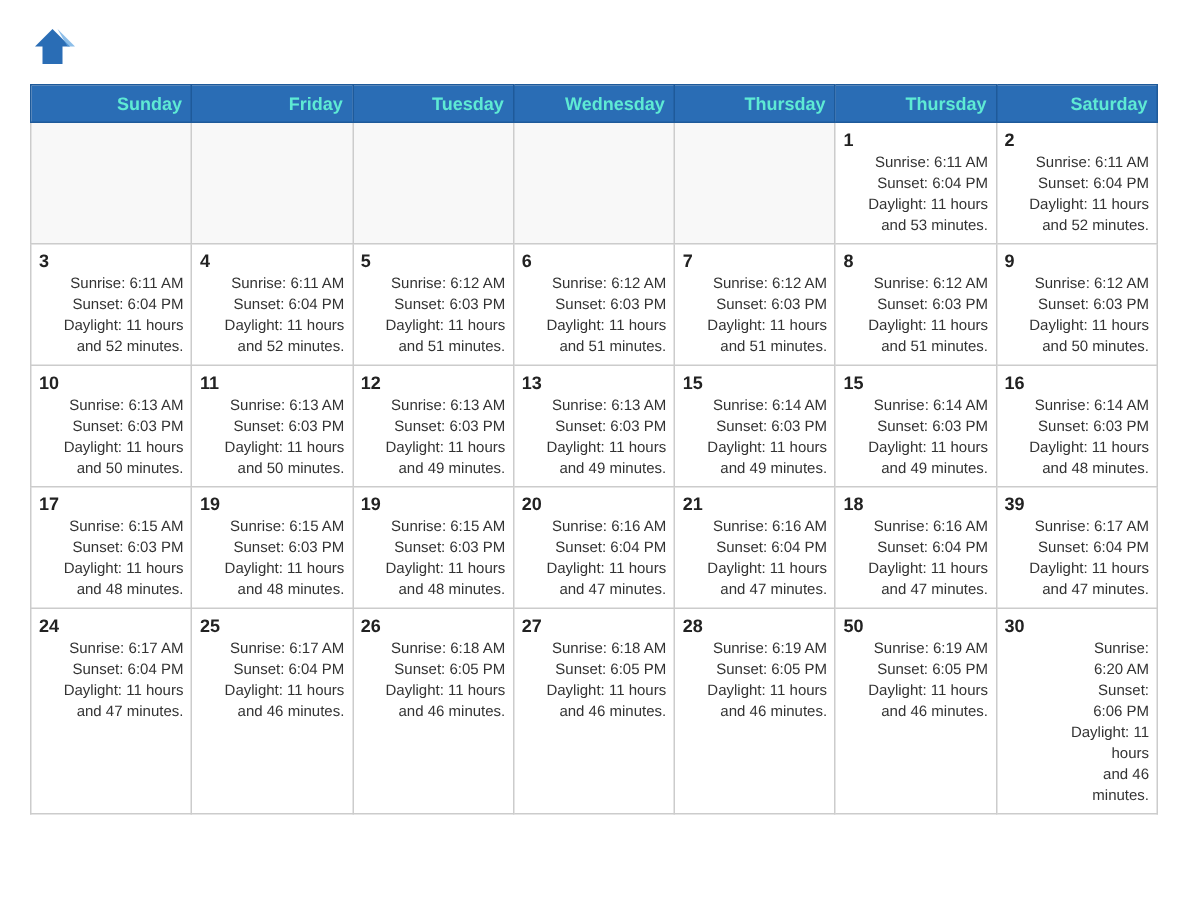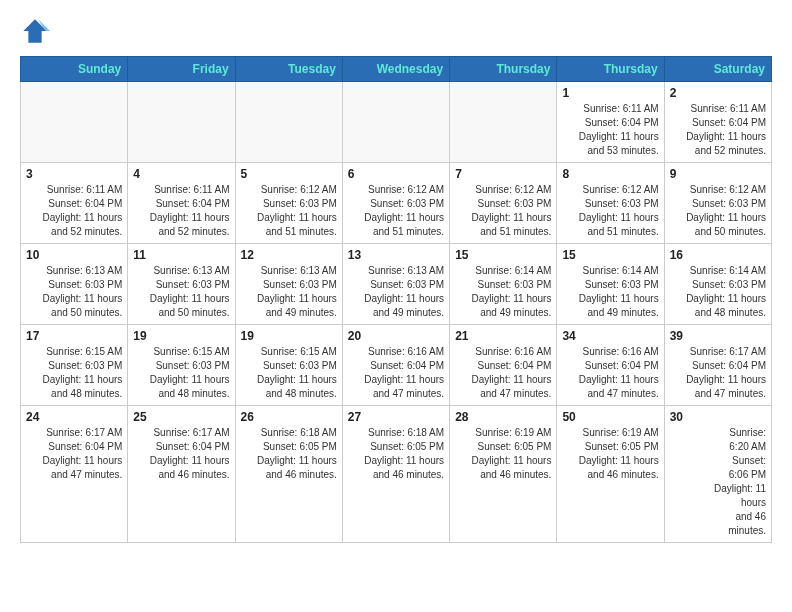--- a/index.html
+++ b/index.html
@@ -284,21 +284,21 @@
 and 47 minutes.</div>
           </td>
           <td>
             <span class="day-number">21</span>
             <div class="day-info" style="white-space: pre-line;">Sunrise: 6:16 AM
 Sunset: 6:04 PM
 Daylight: 11 hours
 and 47 minutes.</div>
           </td>
           <td>
-            <span class="day-number">34</span>
+            <span class="day-number">18</span>
             <div class="day-info" style="white-space: pre-line;">Sunrise: 6:16 AM
 Sunset: 6:04 PM
 Daylight: 11 hours
 and 47 minutes.</div>
           </td>
           <td>
             <span class="day-number">39</span>
             <div class="day-info" style="white-space: pre-line;">Sunrise: 6:17 AM
 Sunset: 6:04 PM
 Daylight: 11 hours

